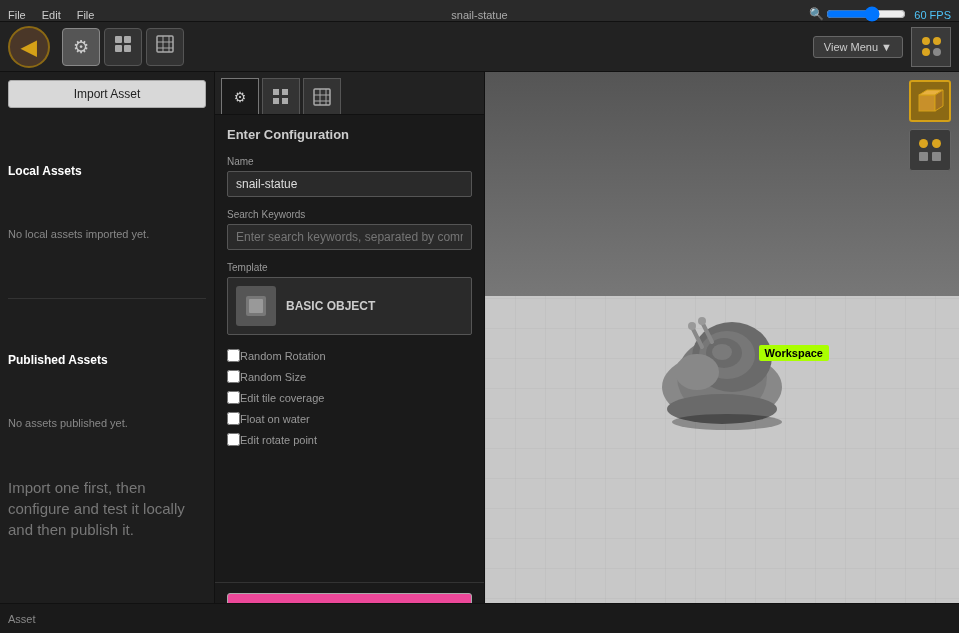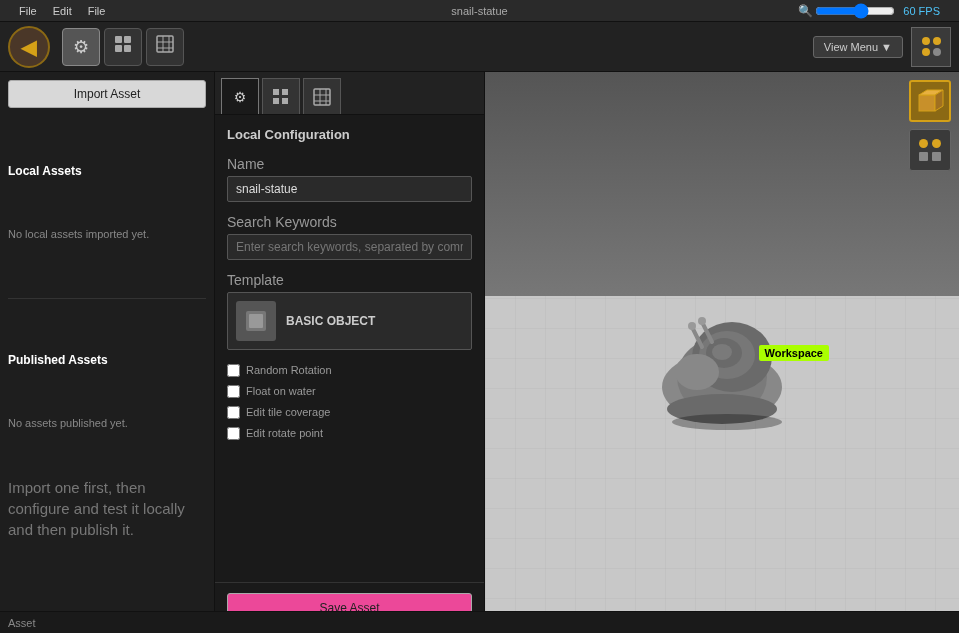--- a/index.html
+++ b/index.html
@@ -11,22 +11,22 @@
       font-size: 12px;
       background: #1a1a1a;
       color: #ccc;
     }
 
     
     #menu-bar {
       height: 22px;
       background: #2a2a2a;
       display: flex;
-      align-items: center;
-      padding: 0 19px;
+      align-items: flex-end;
+      padding: 0 8px;
       border-bottom: 1px solid #111;
       position: relative;
       z-index: 10;
     }
     #menu-bar .menu-items {
       display: flex;
       gap: 16px;
       flex: 1;
     }
     #menu-bar .menu-item {
@@ -202,21 +202,21 @@
       overflow-y: auto;
     }
     #config-title {
       color: #ccc;
       font-size: 13px;
       font-weight: bold;
       margin-bottom: 14px;
     }
     .field-label {
       color: #999;
-      font-size: 14px;
+      font-size: 10px;
       margin-bottom: 4px;
     }
     .field-input {
       width: 100%;
       background: #2a2a2a;
       border: 1px solid #555;
       color: #ddd;
       padding: 5px 8px;
       font-size: 12px;
       margin-bottom: 12px;
@@ -244,21 +244,21 @@
       font-size: 20px;
       color: #888;
     }
     .template-label {
       color: #ccc;
       font-size: 12px;
       font-weight: bold;
     }
     .checkbox-row {
       display: flex;
-      gap: 6px;
+      align-items: center;
       margin-bottom: 8px;
     }
     .checkbox-row input[type="checkbox"] {
       accent-color: #666;
     }
     .checkbox-label {
       color: #999;
       font-size: 11px;
     }
     #config-footer {
@@ -411,21 +411,21 @@
           <rect x="1" y="1" width="16" height="16" rx="1" stroke="#aaa" stroke-width="1.5" fill="none"></rect>
           <line x1="1" y1="7" x2="17" y2="7" stroke="#aaa" stroke-width="1"></line>
           <line x1="1" y1="13" x2="17" y2="13" stroke="#aaa" stroke-width="1"></line>
           <line x1="7" y1="1" x2="7" y2="17" stroke="#aaa" stroke-width="1"></line>
           <line x1="13" y1="1" x2="13" y2="17" stroke="#aaa" stroke-width="1"></line>
         </svg>
       </div>
     </div>
 
     <div id="config-content">
-      <div id="config-title">Local Configuration</div>
+      <div id="config-title">Enter Configuration</div>
 
       <div class="field-label">Name</div>
       <input class="field-input" type="text" value="snail-statue" style="">
 
       <div class="field-label">Search Keywords</div>
       <input class="field-input" type="text" placeholder="Enter search keywords, separated by commas..." style="">
 
       <div class="template-section">
         <div class="field-label">Template</div>
         <div class="template-box">
@@ -439,25 +439,29 @@
         </div>
       </div>
 
       <div id="checkboxes">
       <div class="checkbox-row">
             <input type="checkbox" style="">
             <span class="checkbox-label">Random Rotation</span>
           </div>
           <div class="checkbox-row">
             <input type="checkbox" style="">
-            <span class="checkbox-label">Float on water</span>
+            <span class="checkbox-label">Random Size</span>
           </div>
           <div class="checkbox-row">
             <input type="checkbox" style="">
             <span class="checkbox-label">Edit tile coverage</span>
+          </div>
+          <div class="checkbox-row">
+            <input type="checkbox" style="">
+            <span class="checkbox-label">Float on water</span>
           </div>
           <div class="checkbox-row">
             <input type="checkbox" style="">
             <span class="checkbox-label">Edit rotate point</span>
           </div>
         </div>
     </div>
 
     <div id="config-footer">
       <button id="save-asset-btn">Save Asset</button>
@@ -516,15 +520,15 @@
       <div style="display:grid;grid-template-columns:1fr 1fr;gap:4px;">
         <div style="width:9px;height:9px;background:#daa520;border-radius:50%;"></div>
         <div style="width:9px;height:9px;background:#daa520;border-radius:50%;"></div>
         <div style="width:9px;height:9px;background:#888;border-radius:1px;"></div>
         <div style="width:9px;height:9px;background:#888;border-radius:1px;"></div>
       </div>
     </div>
   </div>
 </div>
 
-<div style="position:absolute;bottom:0;left:0;right:0;height:22px;background:#1a1a1a;border-top:1px solid #111;display:flex;align-items:center;padding:0 8px;">
+<div style="position:absolute;bottom:0;left:0;right:0;height:30px;background:#1a1a1a;border-top:1px solid #111;display:flex;align-items:center;padding:0 8px;">
   <span style="color:#888;font-size:11px;">Asset</span>
 </div>
 
 </body></html>

